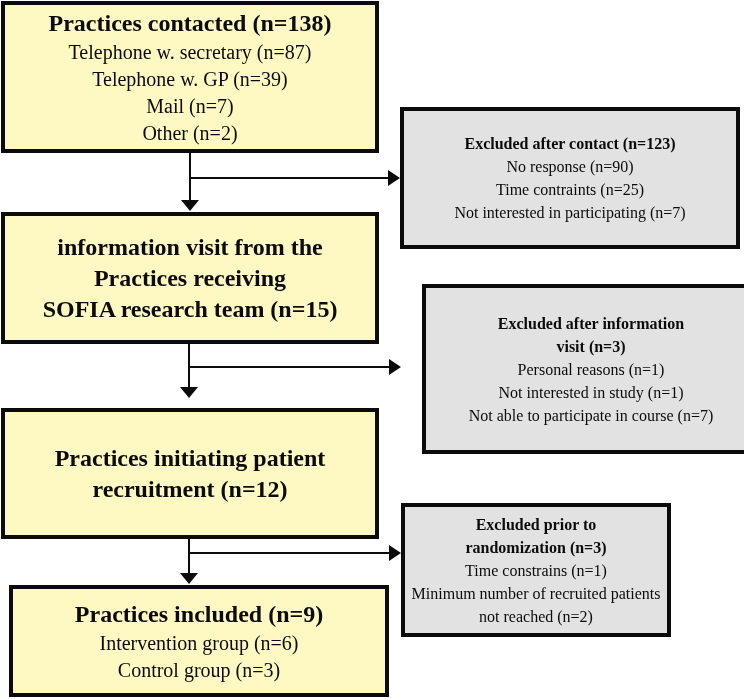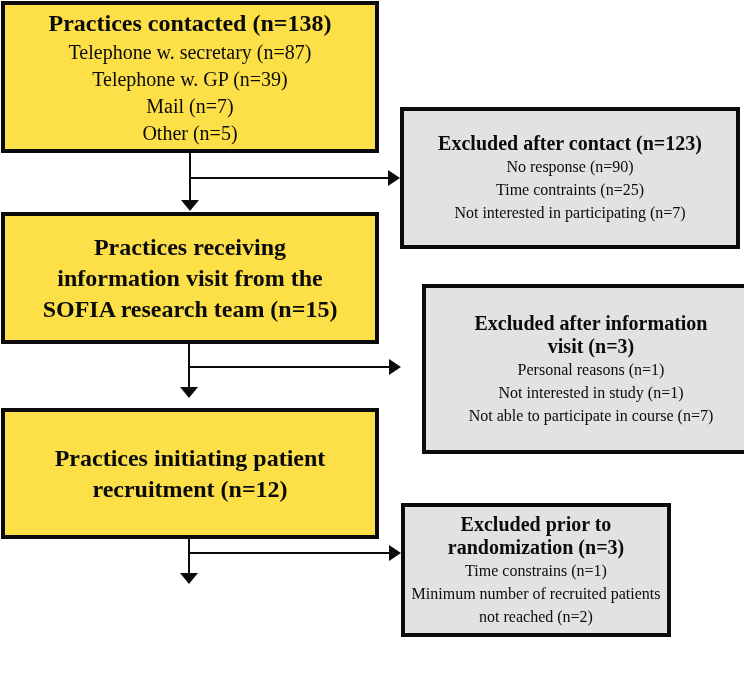--- a/index.html
+++ b/index.html
@@ -20,21 +20,21 @@
     position: absolute;
     left: 0;
     top: 0;
     width: 744px;
     height: 699px;
   }
   .box {
     position: absolute;
     box-sizing: border-box;
     border: 4px solid #0b0b0b;
-    background: #fde047;
+    background: #fef9c3;
     display: flex;
     flex-direction: column;
     justify-content: center;
     align-items: center;
     text-align: center;
   }
   .box.gray {
     background: #e2e2e2;
   }
   .left-title {
@@ -43,21 +43,21 @@
     line-height: 31px;
     white-space: nowrap;
   }
   .left-item {
     font-size: 20px;
     line-height: 27px;
     white-space: nowrap;
   }
   .gray-title {
     font-weight: bold;
-    font-size: 20px;
+    font-size: 16px;
     line-height: 23px;
     white-space: nowrap;
   }
   .gray-item {
     font-size: 16px;
     line-height: 23px;
     white-space: nowrap;
   }
   
   #box-contacted    { left: 1px;   top: 1px;   width: 378px; height: 152px; }
@@ -107,33 +107,33 @@
       <line class="arrow-line" x1="189" y1="553" x2="390" y2="553"></line>
       <polygon class="arrow-head" points="389,545 389,561 401,553"></polygon>
     </g>
   </svg>
 
   <div class="box" id="box-contacted">
     <div class="left-title">Practices contacted (n=138)</div>
     <div class="left-item">Telephone w. secretary (n=87)</div>
     <div class="left-item">Telephone w. GP (n=39)</div>
     <div class="left-item">Mail (n=7)</div>
-    <div class="left-item">Other (n=5)</div>
+    <div class="left-item">Other (n=2)</div>
   </div>
 
   <div class="box gray" id="box-excl-contact">
     <div class="gray-title">Excluded after contact (n=123)</div>
     <div class="gray-item">No response (n=90)</div>
     <div class="gray-item">Time contraints (n=25)</div>
     <div class="gray-item">Not interested in participating (n=7)</div>
   </div>
 
   <div class="box" id="box-information">
+    <div class="left-title">information visit from the</div>
     <div class="left-title">Practices receiving</div>
-    <div class="left-title">information visit from the</div>
     <div class="left-title">SOFIA research team (n=15)</div>
   </div>
 
   <div class="box gray" id="box-excl-info">
     <div class="gray-title">Excluded after information</div>
     <div class="gray-title">visit (n=3)</div>
     <div class="gray-item">Personal reasons (n=1)</div>
     <div class="gray-item">Not interested in study (n=1)</div>
     <div class="gray-item">Not able to participate in course (n=7)</div>
   </div>
@@ -144,14 +144,19 @@
   </div>
 
   <div class="box gray" id="box-excl-rand">
     <div class="gray-title">Excluded prior to</div>
     <div class="gray-title">randomization (n=3)</div>
     <div class="gray-item">Time constrains (n=1)</div>
     <div class="gray-item">Minimum number of recruited patients</div>
     <div class="gray-item">not reached (n=2)</div>
   </div>
 
+  <div class="box" id="box-included">
+    <div class="left-title">Practices included (n=9)</div>
+    <div class="left-item">Intervention group (n=6)</div>
+    <div class="left-item">Control group (n=3)</div>
+  </div>
 
 </div>
 
 </body></html>

